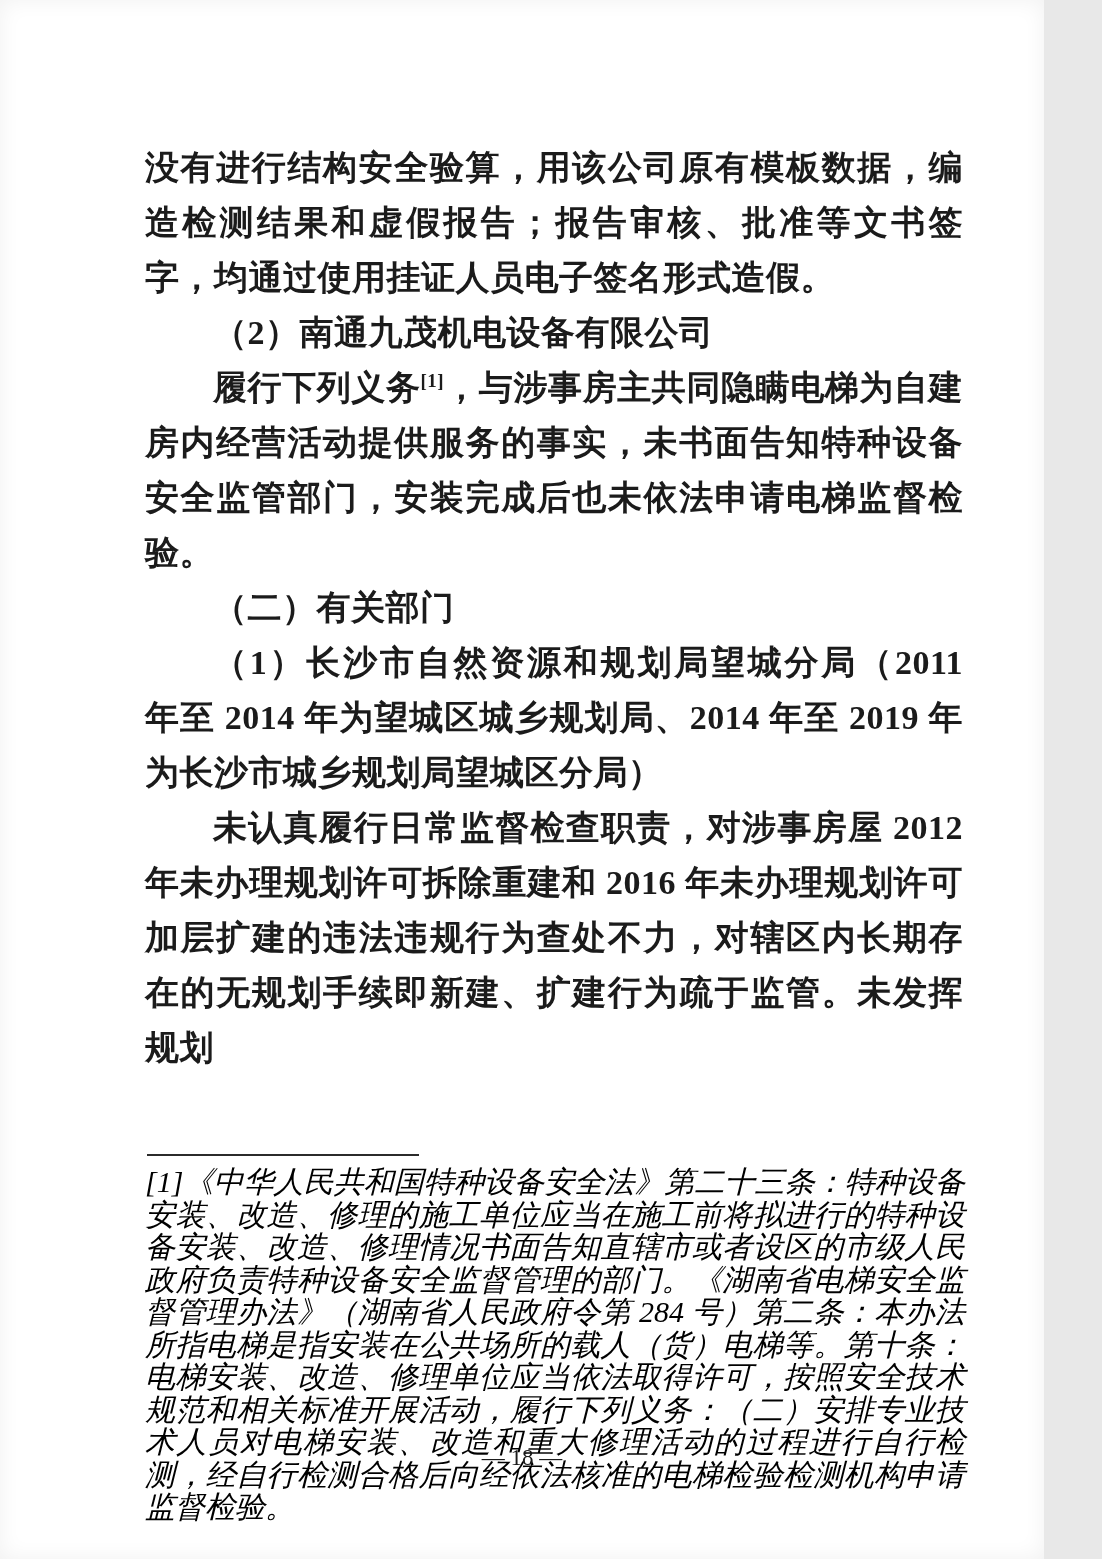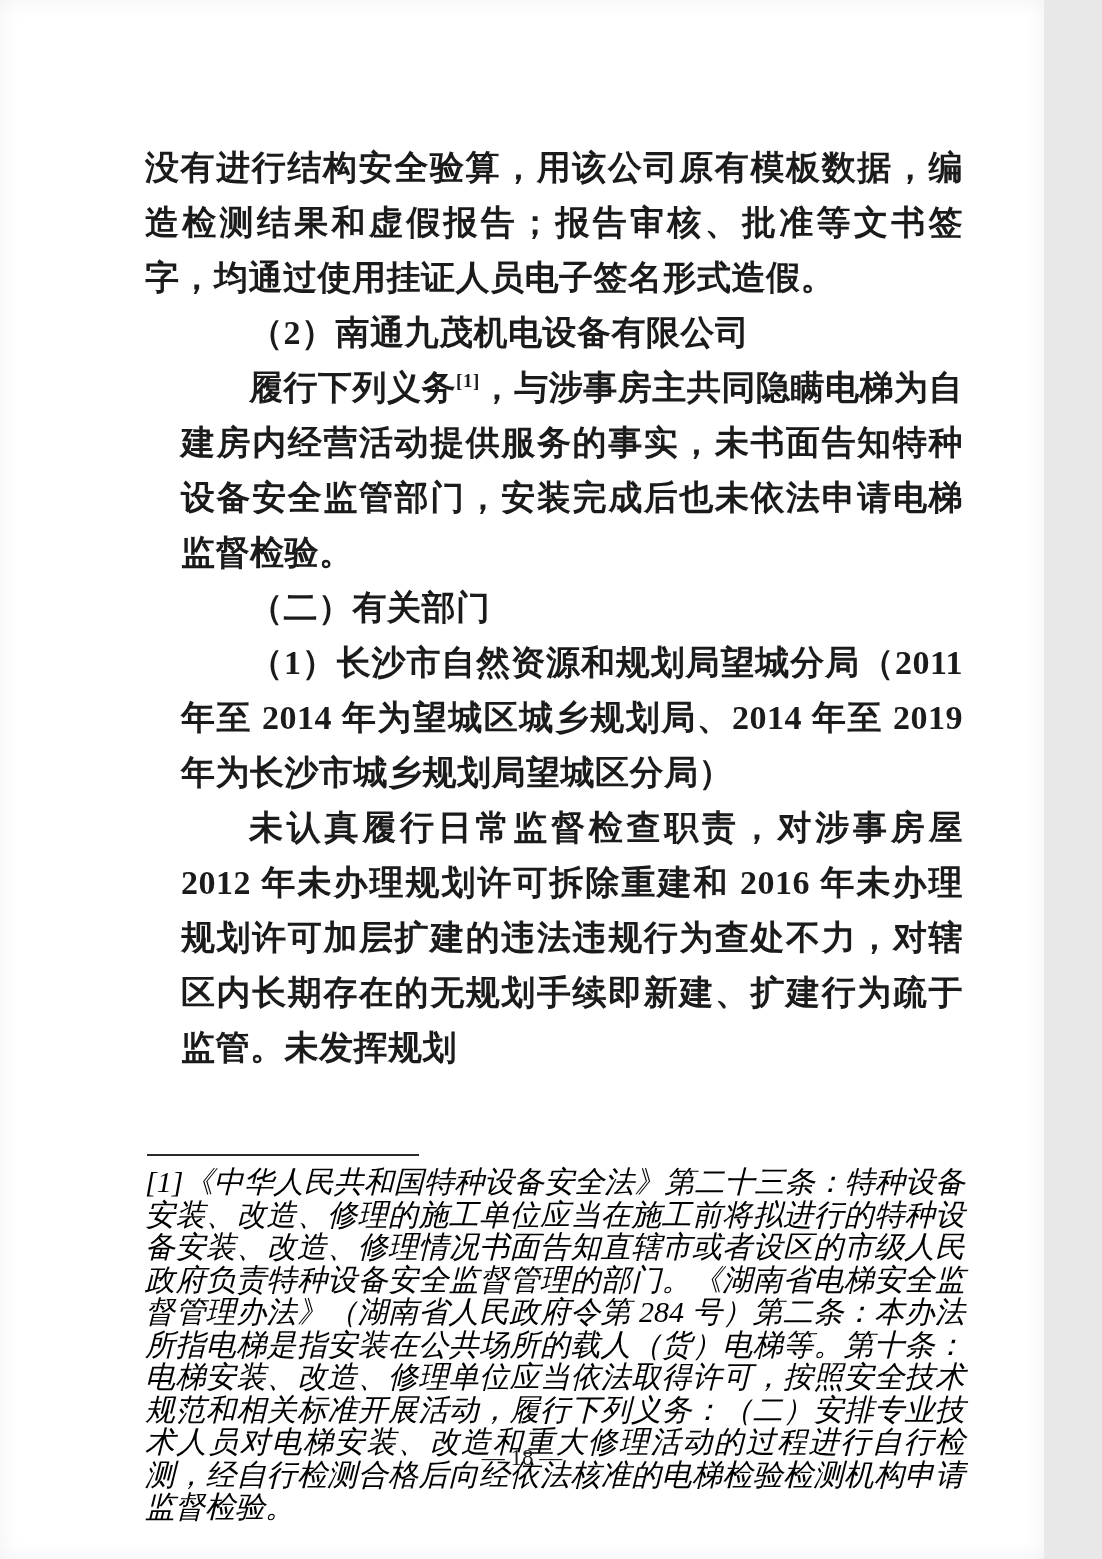--- a/index.html
+++ b/index.html
@@ -18,21 +18,21 @@
     left: 145px;
     top: 140px;
     width: 818px;
     font-size: 34px;
     line-height: 55px;
     font-weight: 600;
     text-align: justify;
     letter-spacing: 0.5px;
   }
   .para { margin: 0; padding: 0; }
-  .para.indent { text-indent: 2em; margin-left: 36px; }
+  .para.indent { text-indent: 2em; }
   .para.heading { font-weight: 700; }
   .footnote-ref {
     font-size: 19px;
     font-weight: 600;
     vertical-align: super;
     line-height: 0;
   }
   .footnote-sep {
     position: absolute;
     left: 147px;

